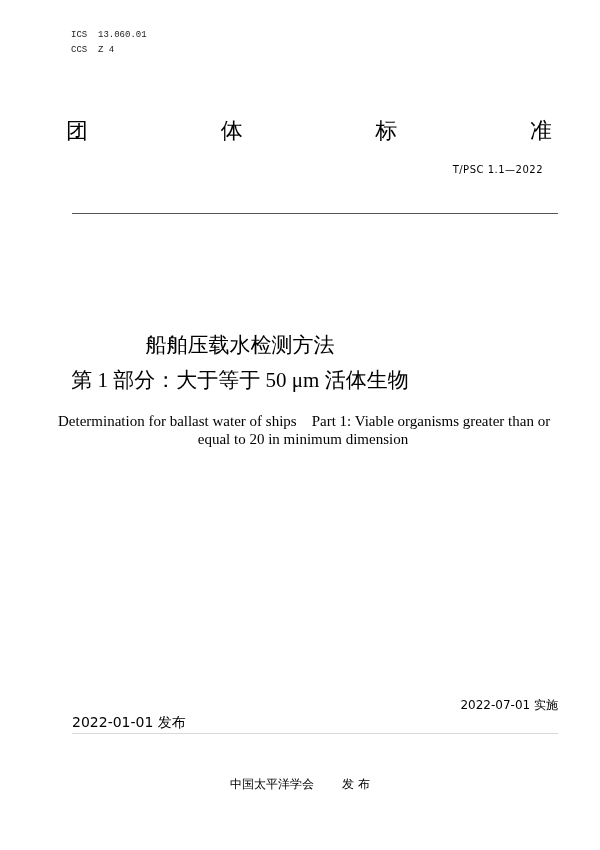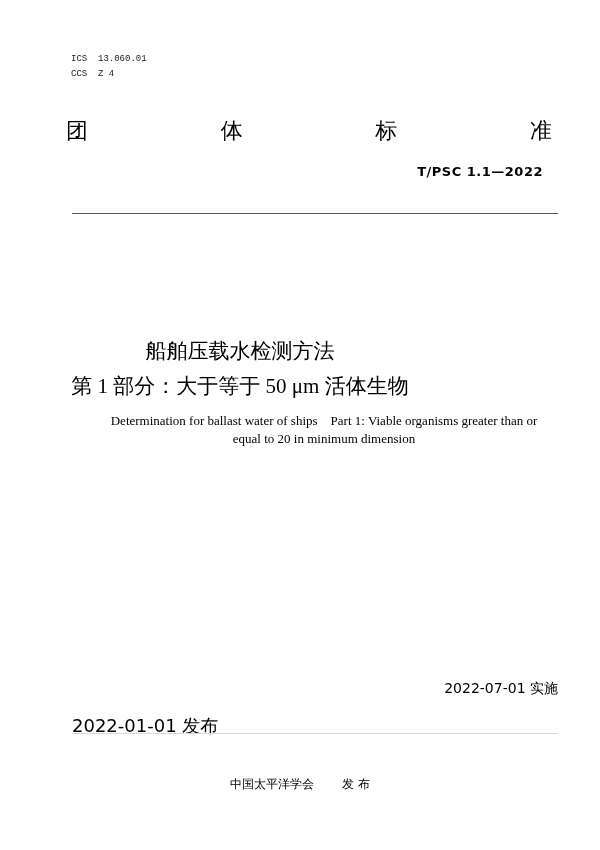--- a/index.html
+++ b/index.html
@@ -17,85 +17,82 @@
     }
     .abs { position: absolute; }
 
     .class-codes {
       left: 71px;
       top: 28px;
       font-family: "Liberation Mono", monospace;
       font-size: 9px;
       line-height: 15px;
       color: #222;
-      margin-top: 24px;
     }
     .class-codes div { white-space: pre; }
 
     .headline {
       left: 66px;
       top: 117px;
       width: 486px;
       display: flex;
       justify-content: space-between;
       font-family: "DejaVu Sans", sans-serif;
       font-size: 22px;
       line-height: 28px;
     }
 
     .std-number {
       right: 57px;
       top: 164px;
       font-family: "DejaVu Sans", sans-serif;
-      font-size: 13px;
+      font-size: 10px;
       letter-spacing: 0.5px;
-      font-weight: bold;
     }
 
     .top-rule {
       left: 72px;
       top: 213px;
       width: 486px;
       height: 1px;
       background: #555555;
     }
 
     .title-cn {
       left: 0;
       width: 480px;
       text-align: center;
       font-family: "DejaVu Sans", sans-serif;
       font-size: 21px;
       line-height: 30px;
-      margin-top: 6px;
     }
     .title-cn-1 { top: 330px; }
     .title-cn-2 { top: 365px; font-family: Liberation Serif, serif; }
 
     .title-en {
-      left: 79px;
+      left: 58px;
       width: 490px;
       top: 412px;
       text-align: center;
       font-family: "Liberation Serif", serif;
-      font-size: 13px;
+      font-size: 15px;
       line-height: 18px;
     }
 
     .date-left {
       left: 72px;
       top: 714px;
       font-family: "DejaVu Sans", sans-serif;
-      font-size: 18px;
+      font-size: 14px;
     }
     .date-right {
       right: 42px;
-      top: 680px;
+      top: 697px;
       font-family: "DejaVu Sans", sans-serif;
-      font-size: 14px;
+      font-size: 12px;
       margin-left: 28px;
     }
     .bottom-rule {
       left: 72px;
       top: 733px;
       width: 486px;
       height: 1px;
       background: #d8d8d8;
     }
 

